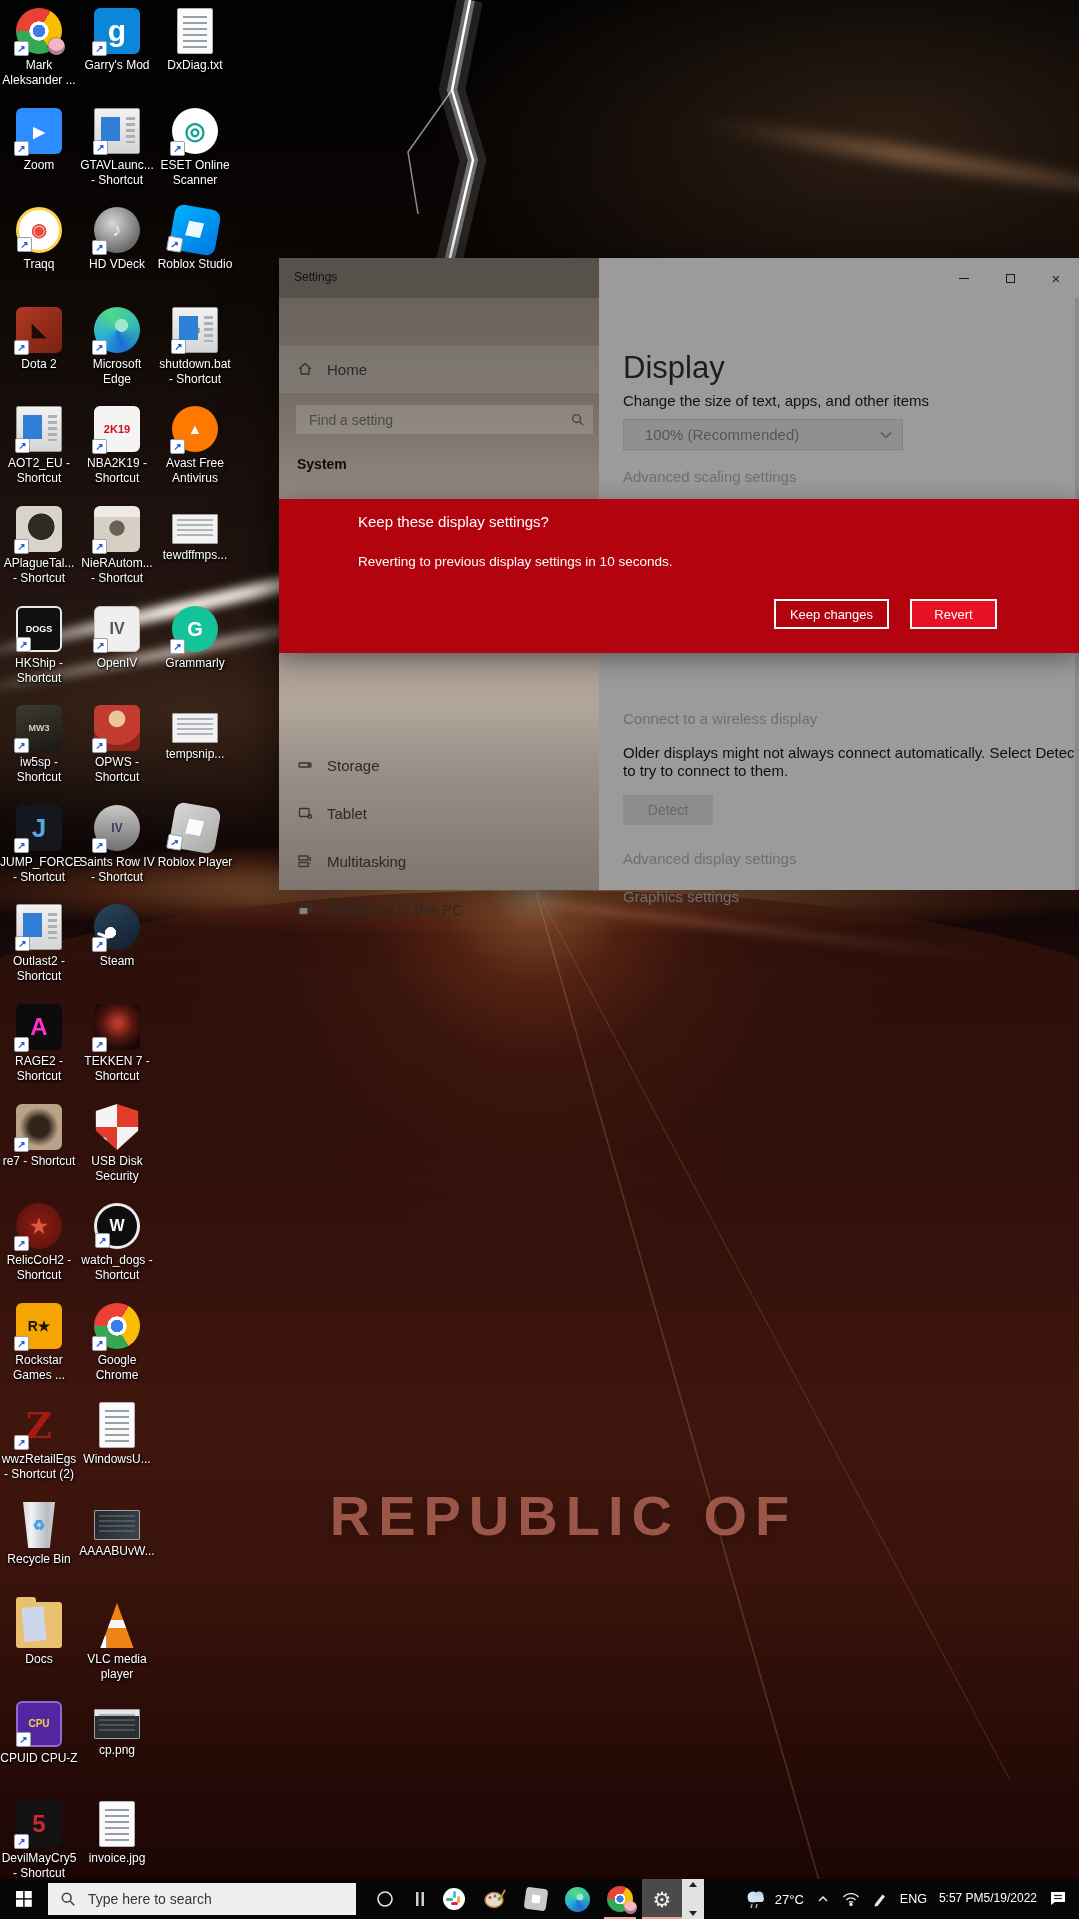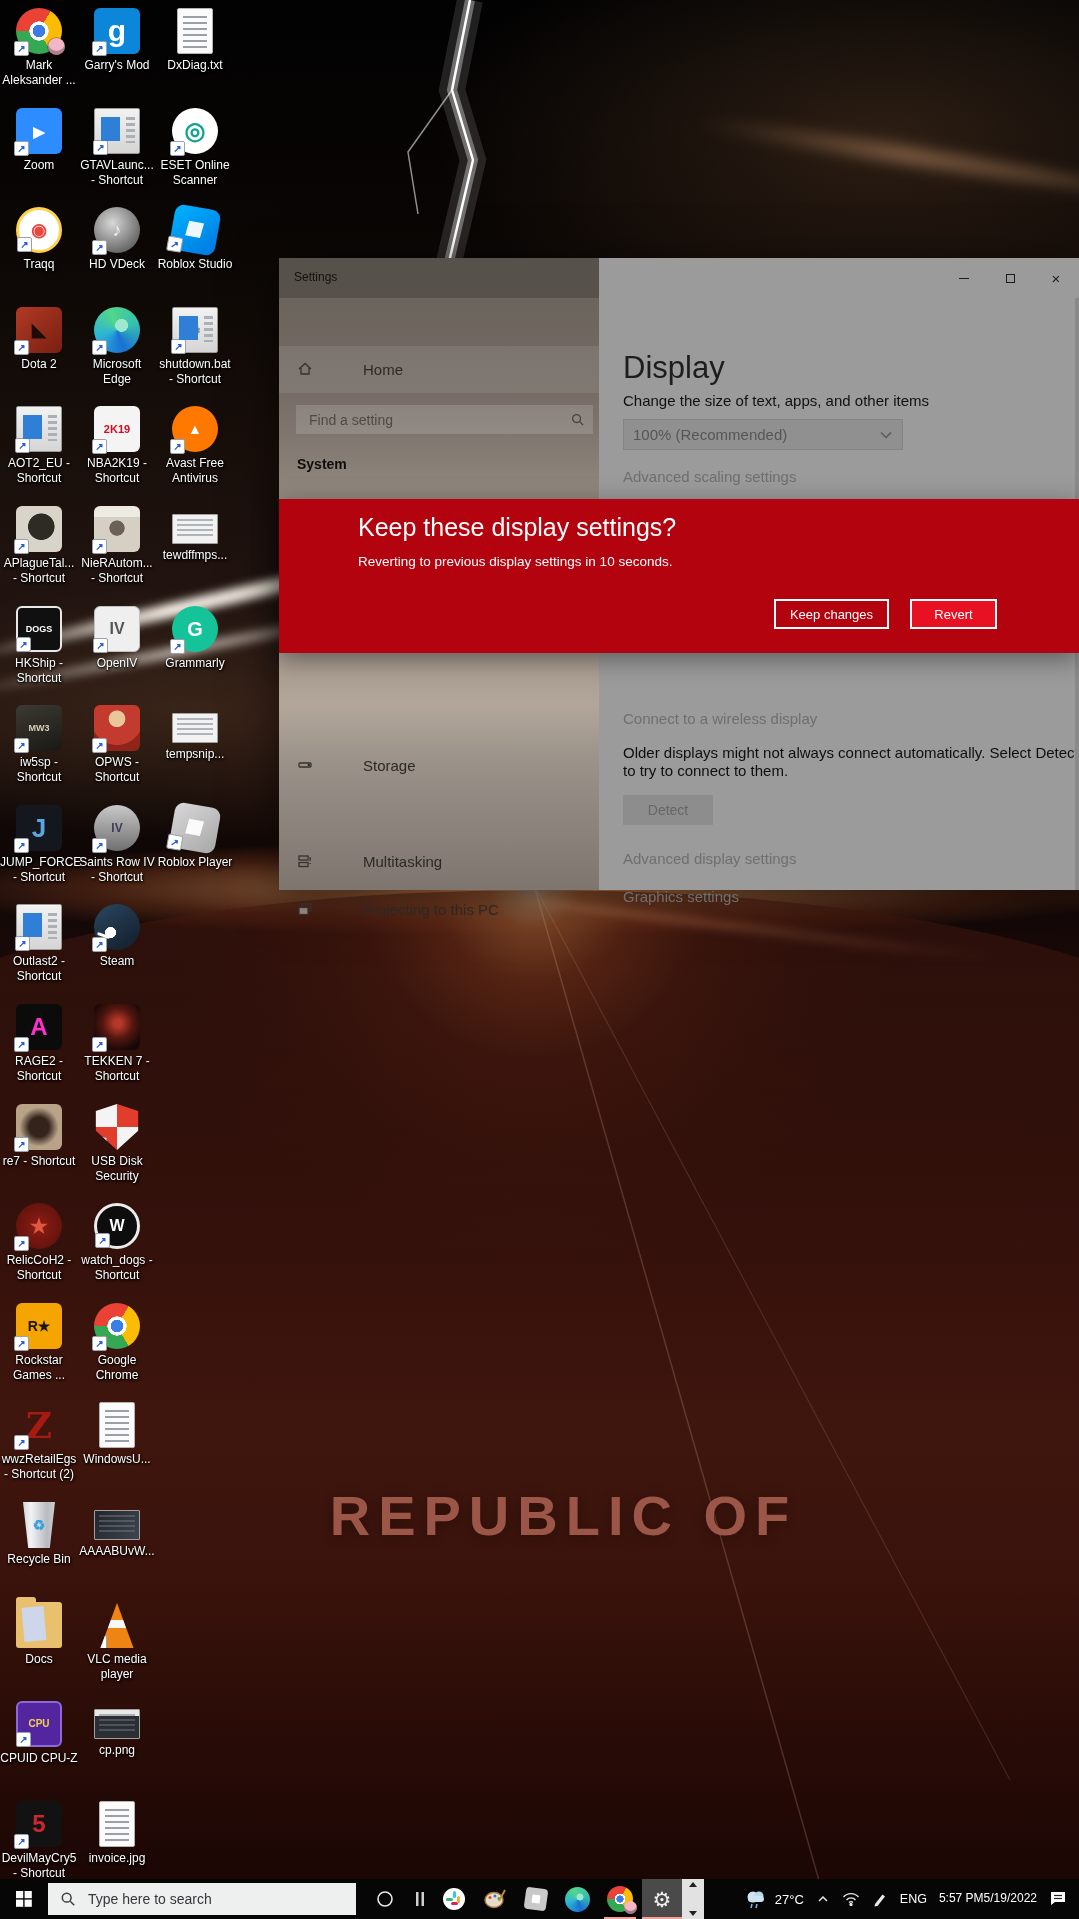--- a/index.html
+++ b/index.html
@@ -74,43 +74,43 @@
   #win{position:absolute;left:279px;top:258px;width:800px;height:632px;box-shadow:0 10px 44px rgba(0,0,0,0.55);}
   .titlebar-left{position:absolute;left:0;top:0;width:320px;height:40px;background:#57514b;}
   .titlebar-right{position:absolute;left:320px;top:0;width:480px;height:40px;background:#9b9b9b;}
   .wtitle{position:absolute;left:15px;top:12px;font-size:12px;color:#14120f;}
   .caption{position:absolute;right:0;top:0;height:40px;display:flex;}
   .cbtn{width:46px;height:40px;display:flex;align-items:center;justify-content:center;color:#1c1c1c;}
   .nav{position:absolute;left:0;top:40px;width:320px;height:592px;
     background:linear-gradient(180deg,#6b645d 0,#746c65 16%,#877e76 28%,#998f85 37%,#8e857c 46%,#9a9089 55%,#ac9f94 63%,#b1a699 69%,#9b928a 78%,#8a827b 90%,#7d756e 100%);}
   .content{position:absolute;left:320px;top:40px;width:480px;height:592px;background:#9b9b9b;}
   .vsb{position:absolute;right:0;top:40px;width:4px;height:592px;background:#8a8a8a;}
-  .navrow{position:absolute;left:0;width:320px;height:38px;display:flex;align-items:center;padding-left:18px;color:#2c2925;font-size:15px;gap:36px;}
+  .navrow{position:absolute;left:0;width:320px;height:38px;display:flex;align-items:center;padding-left:18px;color:#2c2925;font-size:15px;}
   .navrow .nlabel{margin-left:14px;}
   .homeband{position:absolute;left:0;top:48px;width:320px;height:47px;background:rgba(255,255,255,0.09);}
   .searchbox{position:absolute;left:17px;top:107px;width:297px;height:29px;background:rgba(255,255,255,0.15);
     display:flex;align-items:center;padding:0 8px 0 11px;}
   .searchbox input{flex:1;background:transparent;border:none;outline:none;font-size:14px;color:#2e2a25;font-family:"Liberation Sans",sans-serif;}
   .searchbox input::placeholder{color:rgba(45,40,34,0.65);}
   .sysheader{position:absolute;left:18px;top:158px;font-size:14px;font-weight:bold;color:#0e0d0b;}
   .selbar{position:absolute;left:0;top:212px;width:4px;height:23px;background:#a02028;}
   .dim{color:#6f6f6f;}
   .c-h1{position:absolute;left:24px;top:52px;font-size:31px;font-weight:300;color:#1d1d1d;}
   .c-sub{position:absolute;left:24px;top:94px;font-size:15px;color:#111;}
   .dropdown{position:absolute;left:24px;top:121px;width:280px;height:31px;background:#909090;border:1px solid #848484;
-    display:flex;align-items:center;justify-content:space-between;padding:0 10px 0 9px;font-size:15px;color:#565656;}
+    display:flex;align-items:center;justify-content:space-between;padding:0 10px 0 21px;font-size:15px;color:#565656;}
   .c-link{position:absolute;left:24px;font-size:15px;}
   .sliver{position:absolute;left:24px;top:230px;width:280px;height:11px;background:#8b8b8b;}
   .para{position:absolute;left:24px;top:446px;font-size:15px;color:#0f0f0f;line-height:18px;}
   .detect{position:absolute;left:24px;top:497px;width:90px;height:30px;background:#8d8d8d;border:none;
     font-size:14px;color:#676767;font-family:"Liberation Sans",sans-serif;}
 
   
   #dlg{position:absolute;left:279px;top:499px;width:800px;height:154px;background:#b2030e;box-shadow:0 6px 24px rgba(0,0,0,0.4);}
-  .dlg-title{position:absolute;left:79px;top:14px;font-size:25px;font-weight:300;color:#fff;}
+  .dlg-title{position:absolute;left:79px;top:14px;font-size:15px;font-weight:300;color:#fff;}
   .dlg-sub{position:absolute;left:79px;top:55px;font-size:13.5px;color:#fff;}
   .dlg-btn{position:absolute;top:100px;height:30px;border:2px solid #fff;color:#fff;font-size:13px;
     font-family:"Liberation Sans",sans-serif;display:flex;align-items:center;justify-content:center;}
   .dlg-keep{left:495px;width:115px;background:transparent;}
   .dlg-revert{left:631px;width:87px;background:#e81123;}
 
   
   #taskbar{position:absolute;left:0;top:1879px;width:1079px;height:40px;background:#060607;display:flex;align-items:center;z-index:20;}
   .tb-start{width:48px;height:40px;display:flex;align-items:center;justify-content:center;}
   .tb-search{width:308px;height:32px;background:#eef0f0;display:flex;align-items:center;padding-left:12px;}
@@ -485,20 +485,27 @@
           </svg>
         <span class="nlabel">Display</span>
       </div>
       <div class="navrow" style="top:448px;">
         <svg width="16" height="16" viewBox="0 0 16 16" fill="none" stroke="#35312c" stroke-width="1.3">
             <rect x="2" y="6" width="12" height="4" rx="1"></rect>
             <circle cx="11.8" cy="8" r="0.6" fill="#35312c"></circle>
           </svg>
         <span class="nlabel">Storage</span>
       </div>
+      <div class="navrow" style="top:496px;">
+        <svg width="16" height="16" viewBox="0 0 16 16" fill="none" stroke="#35312c" stroke-width="1.3">
+            <rect x="2.5" y="3.5" width="9.5" height="8" rx="1"></rect>
+            <circle cx="12.8" cy="11.5" r="1.8"></circle>
+          </svg>
+        <span class="nlabel">Tablet</span>
+      </div>
       <div class="navrow" style="top:544px;">
         <svg width="16" height="16" viewBox="0 0 16 16" fill="none" stroke="#35312c" stroke-width="1.3">
             <rect x="2" y="3" width="9" height="4"></rect>
             <rect x="2" y="9.5" width="9" height="4"></rect>
             <line x1="13.2" y1="4" x2="13.2" y2="8"></line>
             <line x1="13.2" y1="10" x2="13.2" y2="11"></line>
           </svg>
         <span class="nlabel">Multitasking</span>
       </div>
       <div class="navrow" style="top:592px;">

